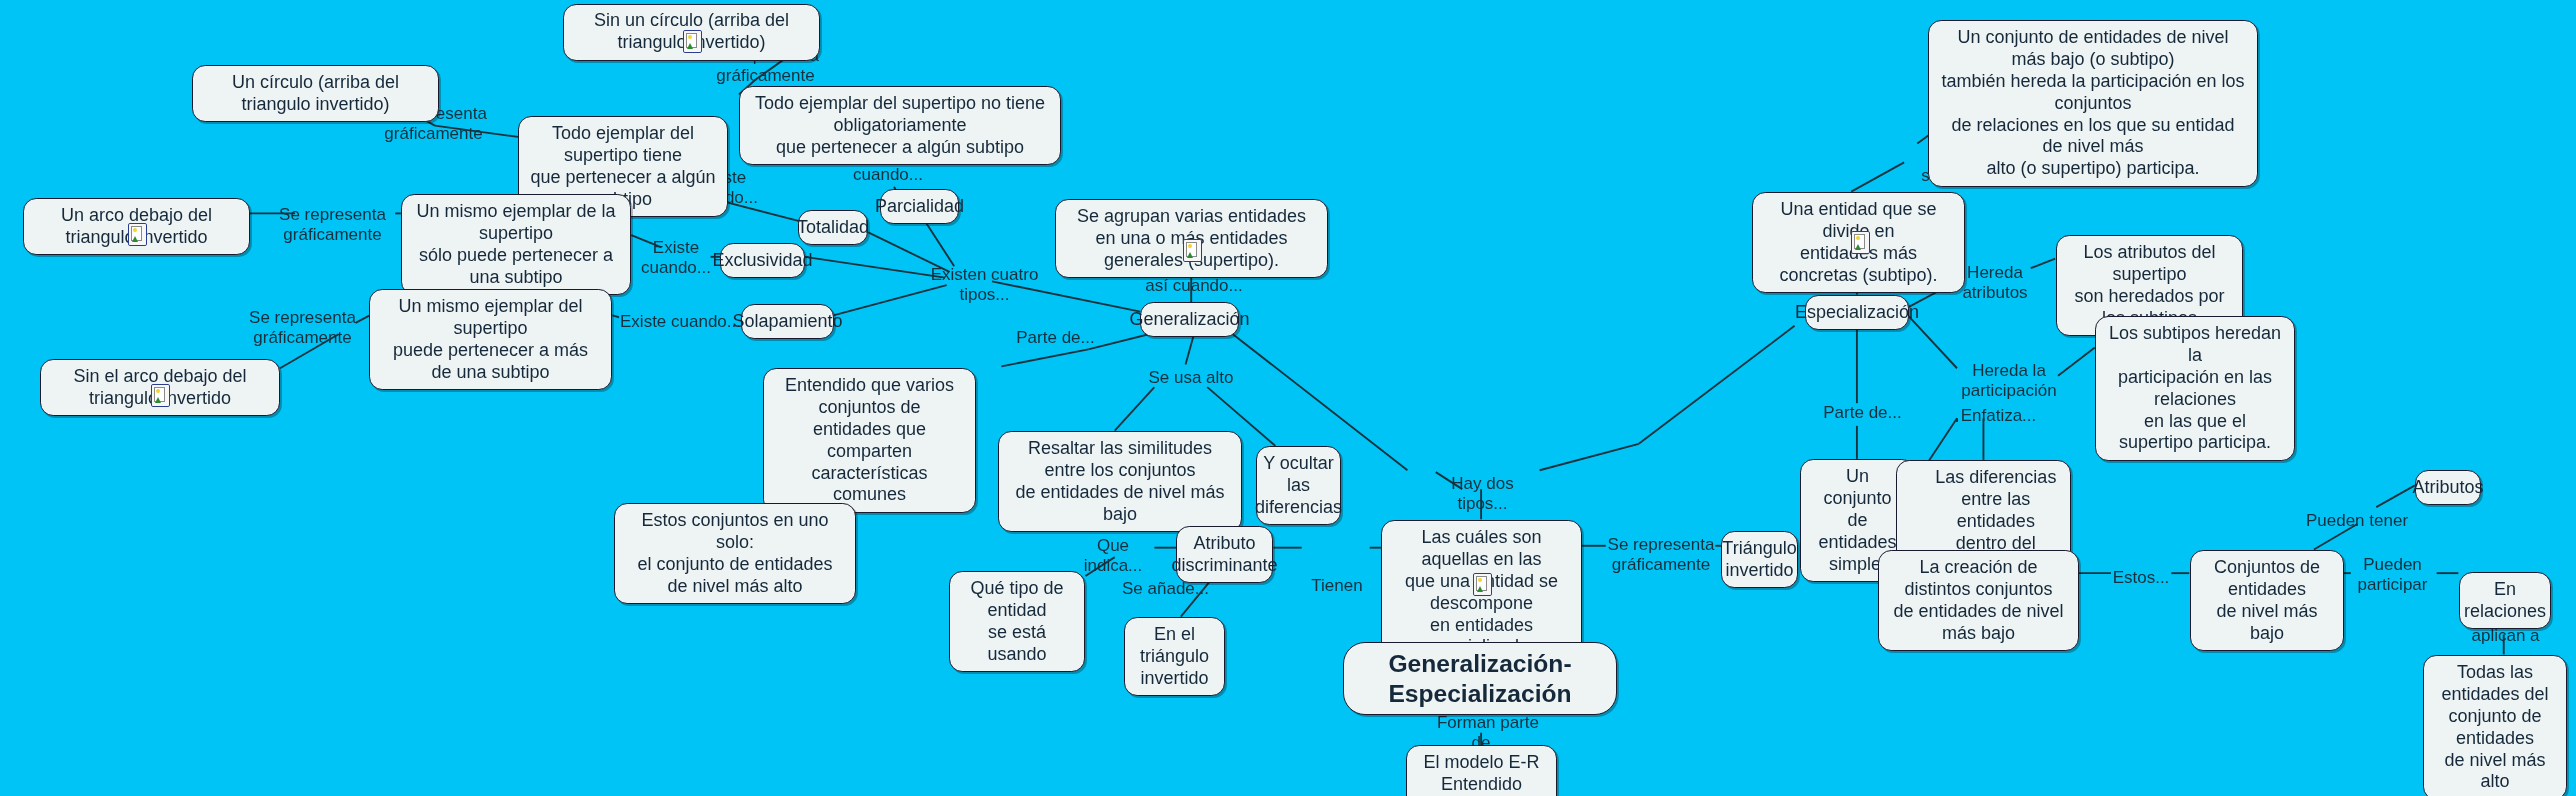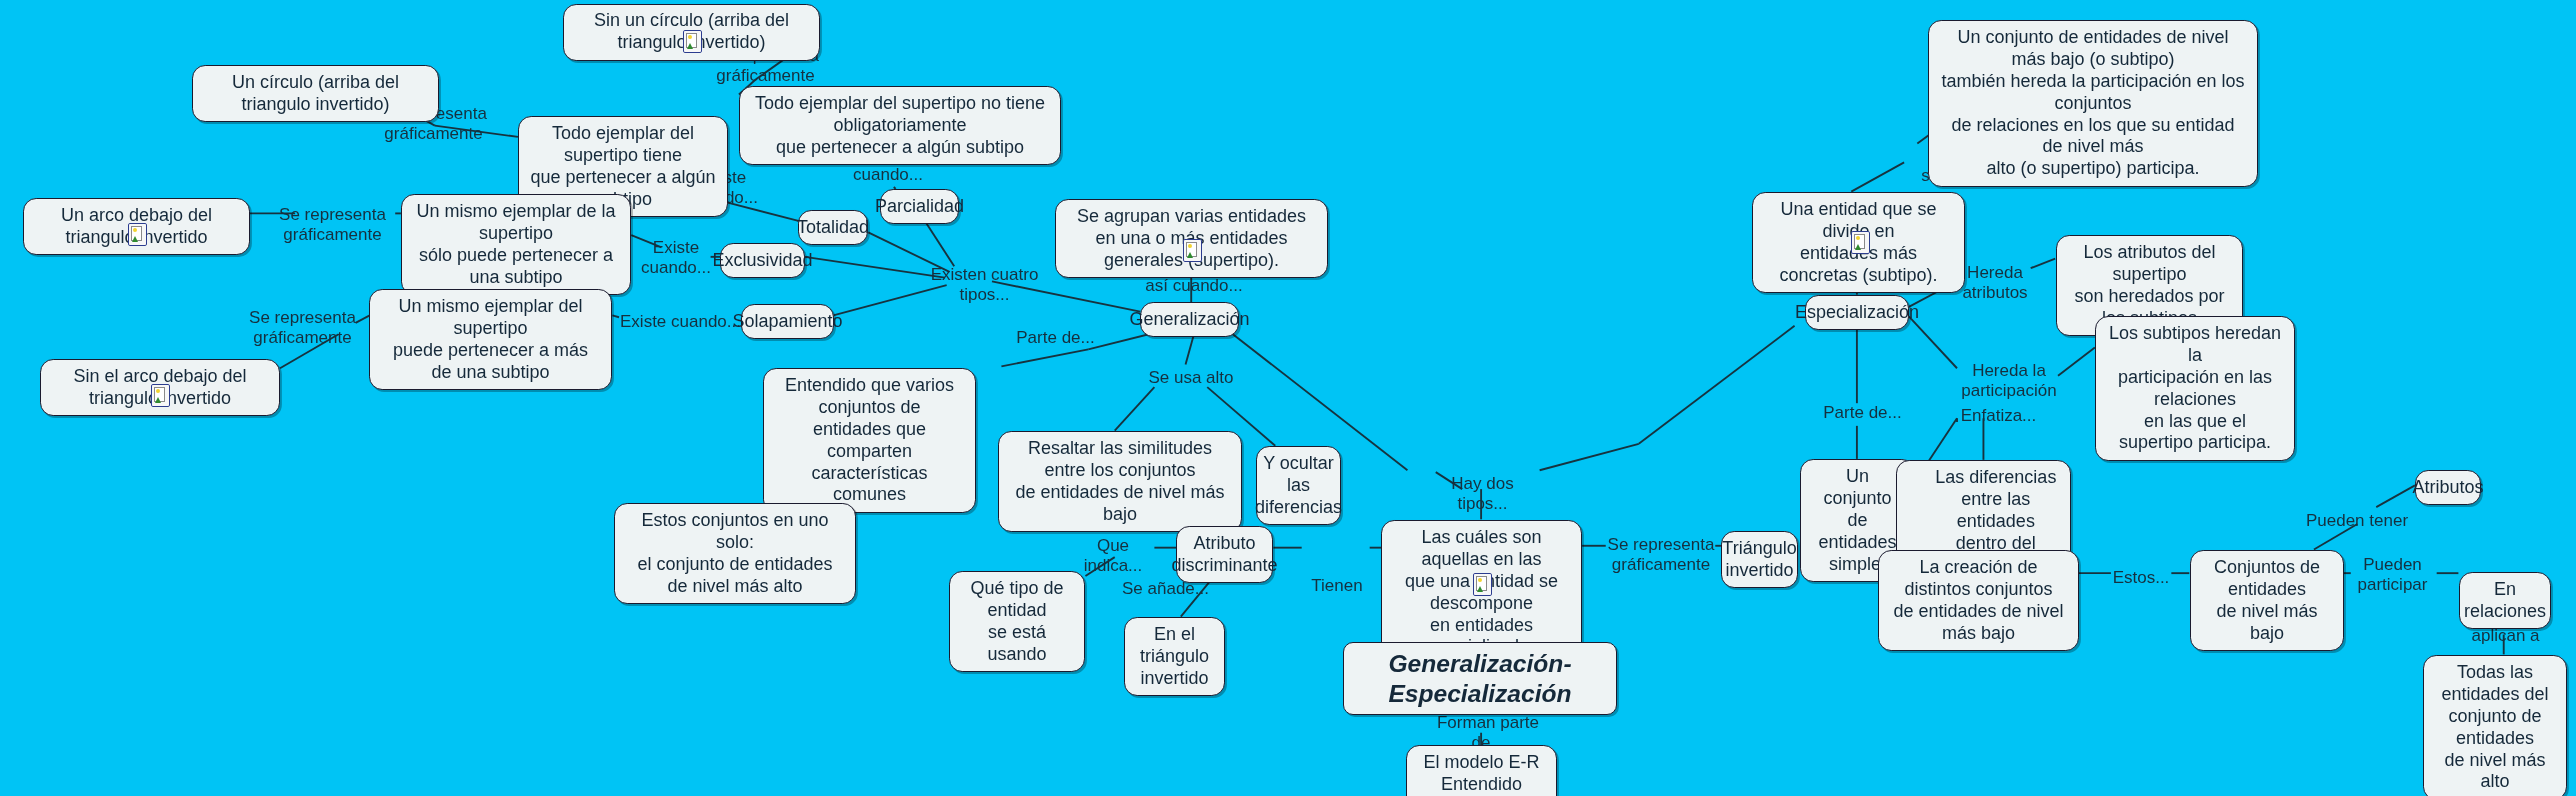--- a/index.html
+++ b/index.html
@@ -40,22 +40,21 @@
     align-items:center;
     justify-content:center;
     box-shadow:1.9px 1.9px 0 rgba(0,0,0,0.28);
     white-space:pre-line;
     z-index:3;
   }
   .node.central{
     font-weight:bold;
     font-size:24.6px;
     border-width:1.9px;
-    border-radius:10px;
-    font-style:italic;
+    border-radius:22px;
   }
   .linklabel{
     position:absolute;
     color:#16303f;
     font-size:17px;
     line-height:1.2;
     text-align:center;
     white-space:pre-line;
     z-index:2;
     pointer-events:none;

